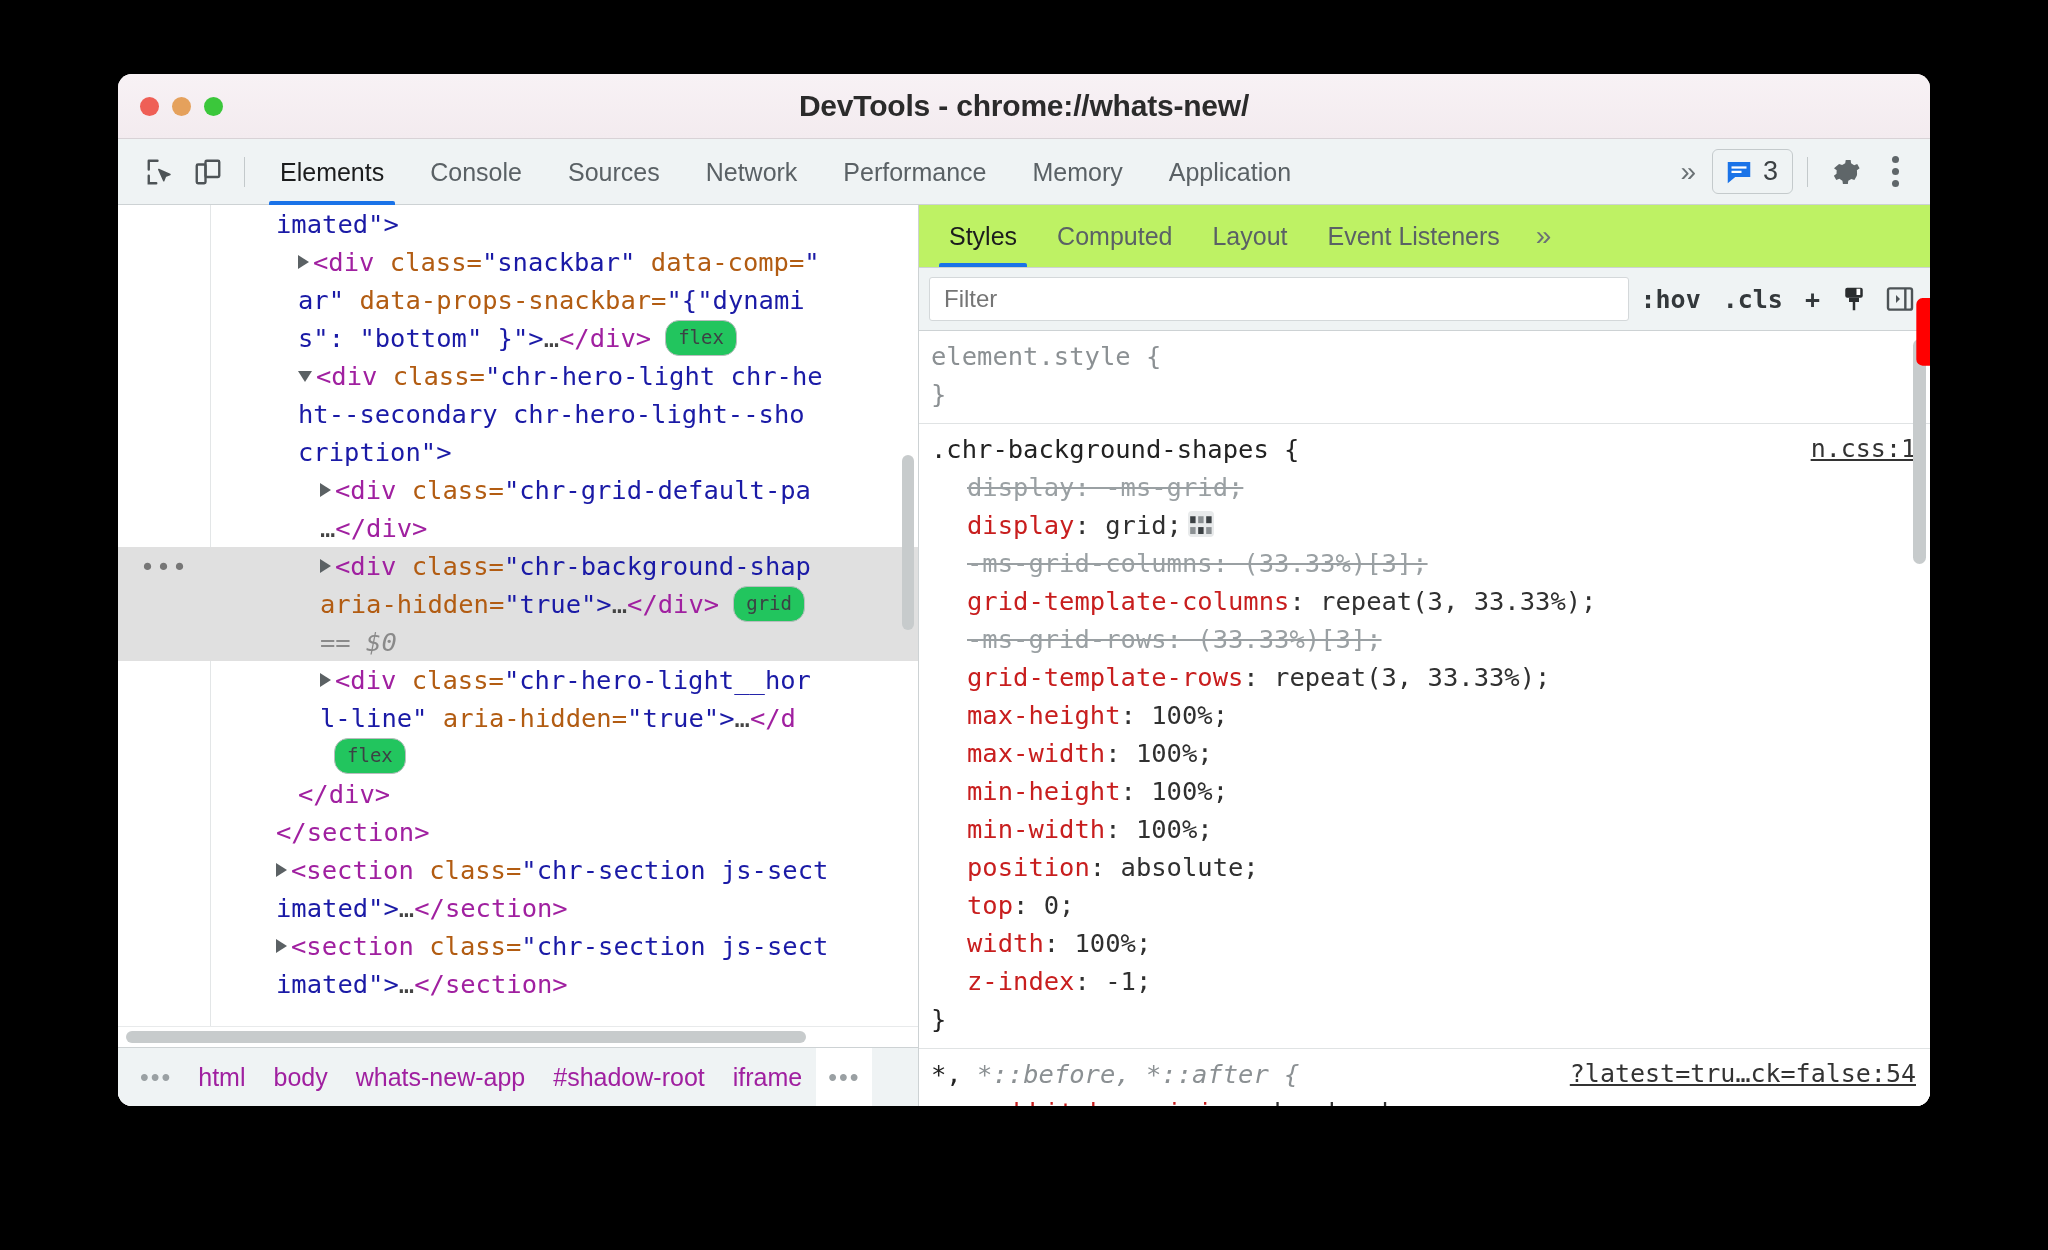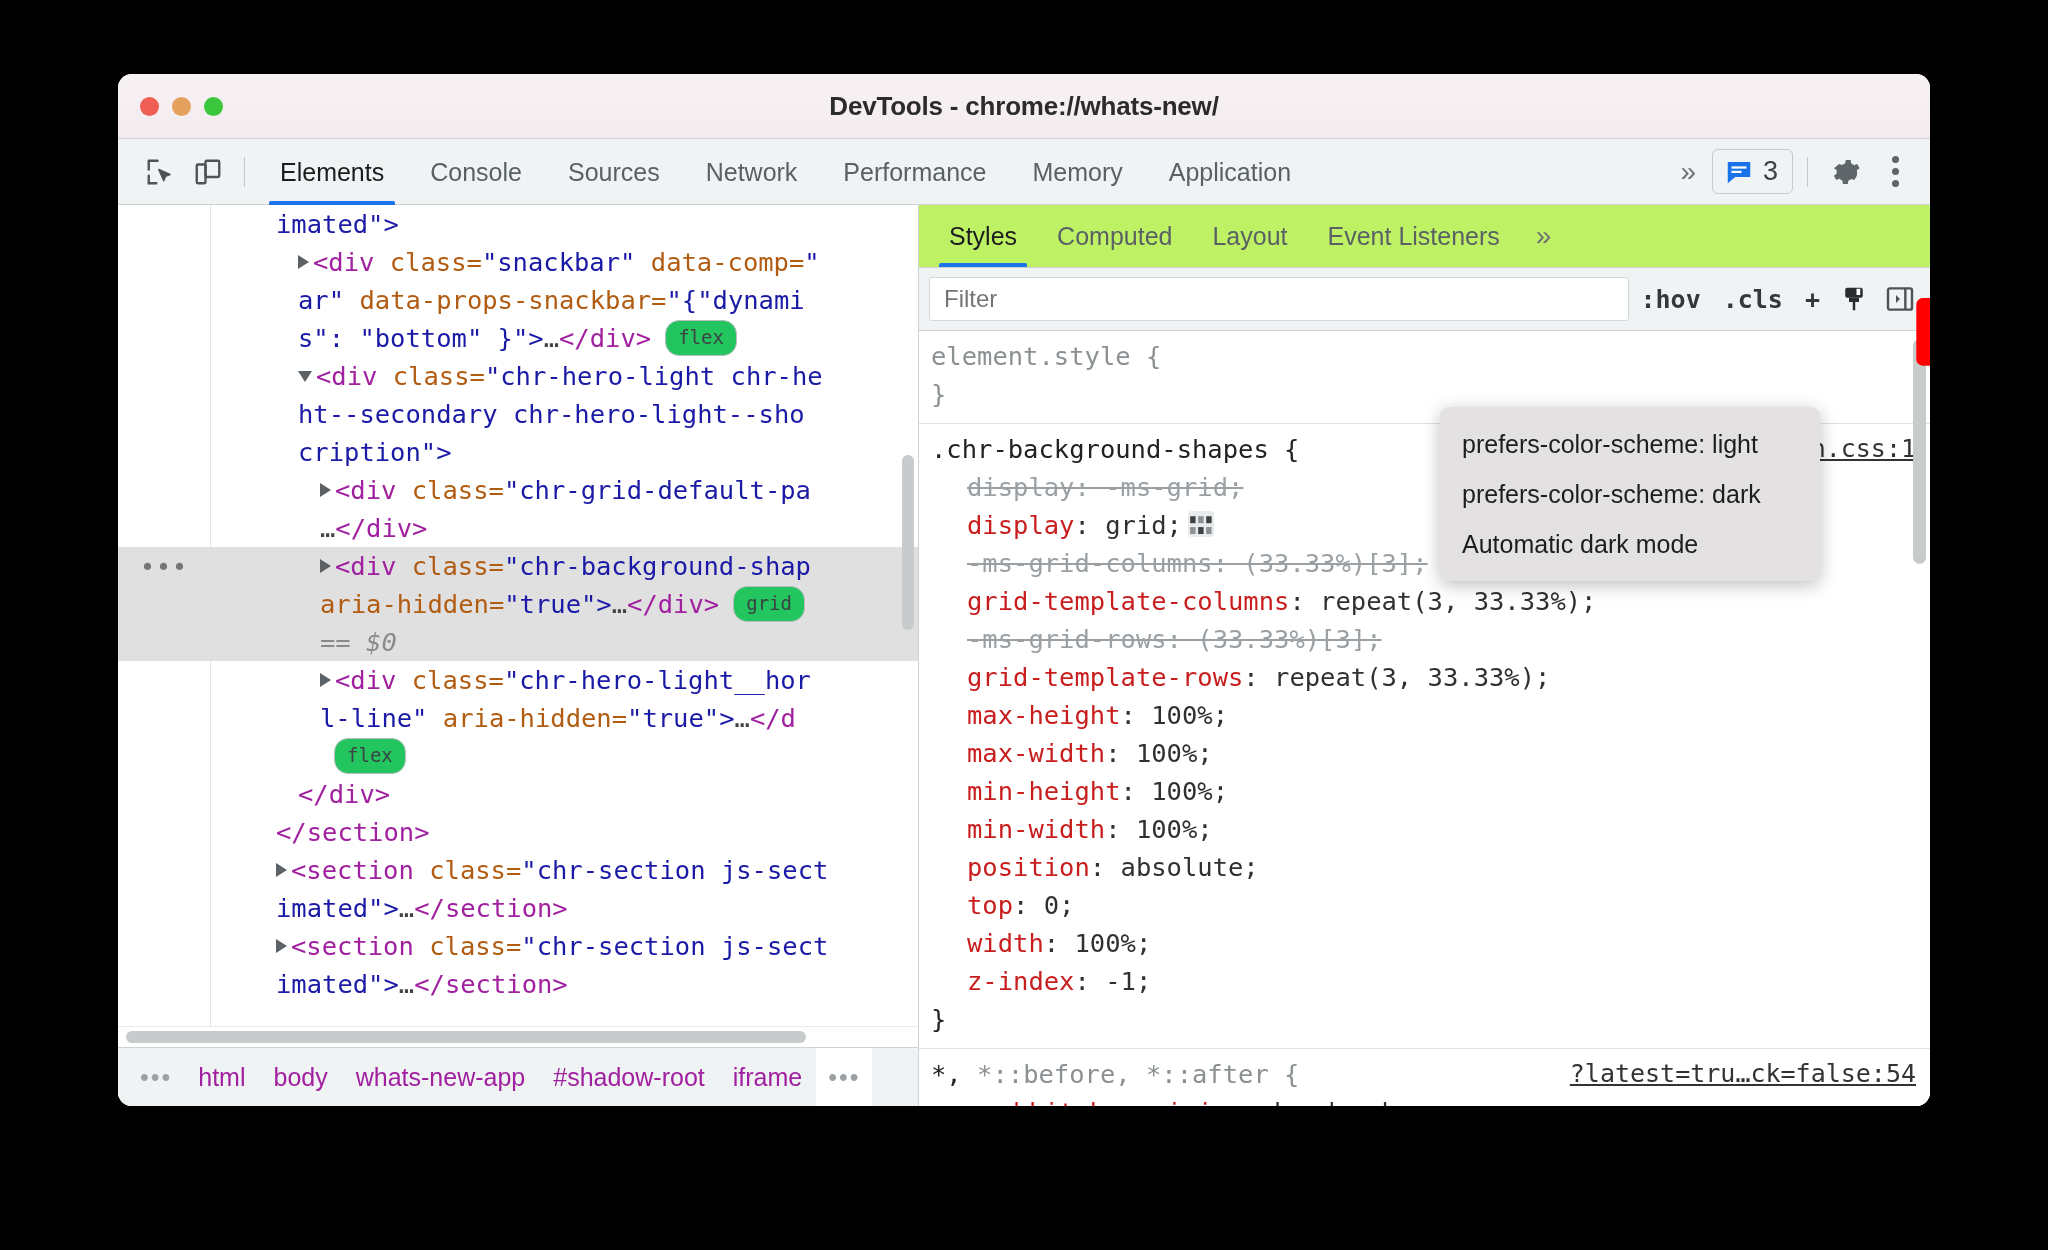--- a/index.html
+++ b/index.html
@@ -44,21 +44,21 @@
     left: 22px; top: 0; bottom: 0;
     display: flex; align-items: center; gap: 13px;
   }
   .dot { width: 19px; height: 19px; border-radius: 50%; }
   .dot.red { background: #ef5f56; }
   .dot.amber { background: #e5a15c; }
   .dot.green { background: #3bc73b; }
   .win-title {
     width: 100%;
     text-align: center;
-    font-size: 26px;
+    font-size: 30px;
     font-weight: bold;
     color: #2b2b2b;
     letter-spacing: -0.2px;
   }
   
   .dt-toolbar {
     height: 66px;
     background: #eff3f4;
     border-bottom: 1px solid #cdd2d4;
     display: flex;
@@ -333,21 +333,21 @@
     font-size: 25.5px;
     line-height: 38px;
     white-space: pre;
     padding: 6px 0 10px 0;
     border-bottom: 1px solid #e0e3e4;
     position: relative;
   }
   .css-line { padding-left: 12px; min-height: 38px; }
   .indent { padding-left: 48px; }
   .sel-name { color: #222; }
-  .sel-dim { color: #8b9093; }
+  .sel-dim { color: #8b9093; font-style: italic; }
   .prop { color: #c81e1e; }
   .val { color: #303030; }
   .inactive, .inactive * {
     color: #9aa0a3 !important;
     text-decoration: line-through;
   }
   .inactive-red .p { color: #c81e1e; text-decoration: line-through; }
   .inactive-red .v { color: #303030; text-decoration: line-through; }
   .src-link {
     position: absolute;
@@ -532,25 +532,20 @@
                     <rect x="1" y="6.5" width="2.5" height="3.2" fill="#8b9093"></rect>
                     <rect x="4.7" y="6.5" width="2.5" height="3.2" fill="#3c4144"></rect>
                     <rect x="8.4" y="6.5" width="2.5" height="3.2" fill="#8b9093"></rect>
                   </svg></span></div><div class="css-line indent"><span class="inactive">-ms-grid-columns: (33.33%)[3];</span></div><div class="css-line indent"><span class="prop">grid-template-columns</span><span class="val">: repeat(3, 33.33%);</span></div><div class="css-line indent"><span class="inactive">-ms-grid-rows: (33.33%)[3];</span></div><div class="css-line indent"><span class="prop">grid-template-rows</span><span class="val">: repeat(3, 33.33%);</span></div><div class="css-line indent"><span class="prop">max-height</span><span class="val">: 100%;</span></div><div class="css-line indent"><span class="prop">max-width</span><span class="val">: 100%;</span></div><div class="css-line indent"><span class="prop">min-height</span><span class="val">: 100%;</span></div><div class="css-line indent"><span class="prop">min-width</span><span class="val">: 100%;</span></div><div class="css-line indent"><span class="prop">position</span><span class="val">: absolute;</span></div><div class="css-line indent"><span class="prop">top</span><span class="val">: 0;</span></div><div class="css-line indent"><span class="prop">width</span><span class="val">: 100%;</span></div><div class="css-line indent"><span class="prop">z-index</span><span class="val">: -1;</span></div><div class="css-line sel-name">}</div></div>
             <div class="css-block"><div class="css-line"><span class="sel-name">*,</span><span class="sel-dim"> *::before, *::after {</span><a class="src-link">?latest=tru…ck=false:54</a></div><div class="css-line indent inactive-red"><span class="p">-webkit-box-sizing</span><span class="v">: border-box;</span></div></div>
           </div>
       </div>
     </div>
   </div>
 
-  <div class="dropdown">
-    <div class="dd-item">prefers-color-scheme: light</div>
-    <div class="dd-item">prefers-color-scheme: dark</div>
-    <div class="dd-item">Automatic dark mode</div>
-  </div>
 
   <div class="red-arrow">
     <svg width="104" height="104" viewBox="0 0 100 100">
       <path d="M85 12 L33 64 L33 33 L14 33 L14 86 L68 86 L68 67 L37 67 L89 15 Z" fill="#ff0000" stroke="#ff0000" stroke-width="12" stroke-linejoin="round"></path>
     </svg>
   </div>
 
 </div>
 
 </body></html>

